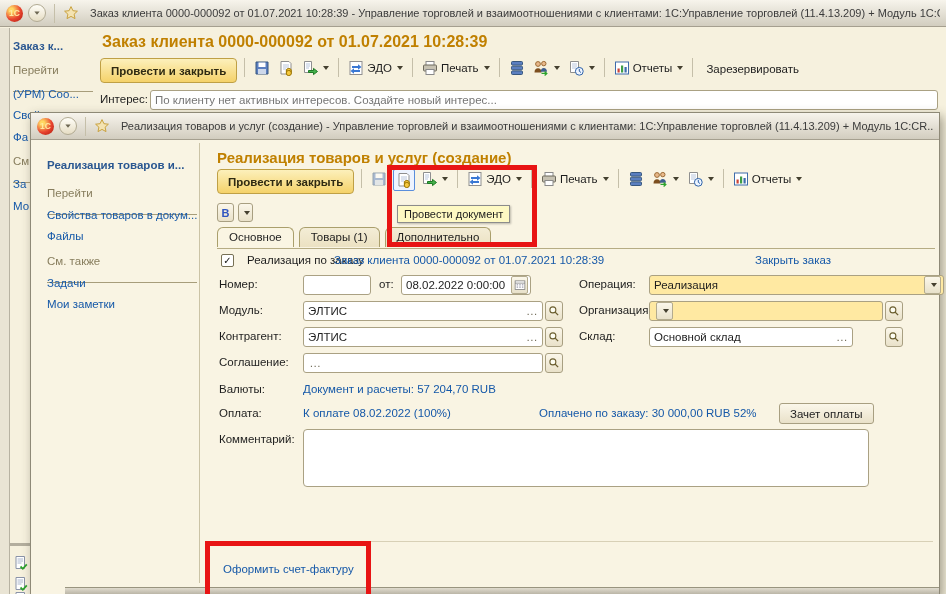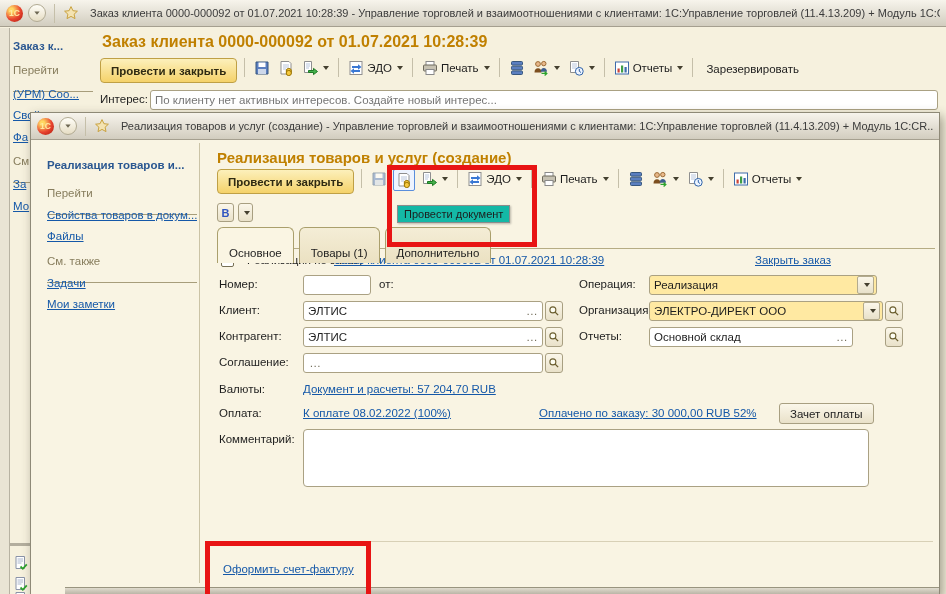--- a/index.html
+++ b/index.html
@@ -14,21 +14,21 @@
   .titlebar{height:27px;display:flex;align-items:center;gap:5px;padding:0 6px;box-sizing:border-box;
       background:linear-gradient(#f7f4ec,#d2cdbf);border-bottom:1px solid #a59f8f}
   .wtitle{font-size:11px;color:#3b3b3b;white-space:nowrap;overflow:hidden;flex:1;margin-left:6px}
   .logo1c{width:17px;height:17px;border-radius:50%;flex:none;
       background:radial-gradient(circle at 32% 30%,#ffd863 12%,#e8432f 55%,#a81508);
       color:#ffe9a0;font-weight:bold;font-size:8.5px;display:flex;align-items:center;justify-content:center}
   .circbtn{width:18px;height:18px;border-radius:50%;flex:none;box-sizing:border-box;
       background:linear-gradient(#fffef8,#e6ddc4);border:1px solid #b2ab93;
       display:flex;align-items:center;justify-content:center}
   .ic{width:16px;height:16px;flex:none}
-  .link{color:#1558a8;text-decoration:underline;cursor:pointer;white-space:nowrap}
+  .link{color:#1558a8;cursor:pointer;white-space:nowrap}
   .sec{color:#877d5d;border-bottom:1px solid #a79d7b;padding-bottom:15px;white-space:nowrap;overflow:hidden}
   .sidehead{color:#2a5791;font-weight:bold;white-space:nowrap;overflow:hidden}
   .tb{display:flex;align-items:flex-start;gap:4px}
   .tbtn{display:inline-flex;align-items:center;gap:3px;padding:2px 2px;border-radius:3px;white-space:nowrap}
   .dd{width:0;height:0;border-left:3.5px solid transparent;border-right:3.5px solid transparent;
       border-top:4px solid #44402f;margin-left:2px}
   .sep{width:1px;height:19px;background:#c5bfa9;margin:0 3px}
   .ybtn{display:inline-flex;align-items:center;height:23px;padding:0 10px;white-space:nowrap;
       background:linear-gradient(#fcf0bb,#f5d26a);border:1px solid #bfa045;border-radius:4px;
       font-weight:bold;font-size:11.5px;color:#2f2a12}
@@ -41,26 +41,26 @@
       border-radius:3px;height:20px;padding:0 2px 0 4px;position:absolute}
   .fwrap .val{flex:1;white-space:nowrap;overflow:hidden}
   .fwrap.yellow{background:#ffe9a2}
   .ddbtn{width:15px;height:16px;flex:none;background:linear-gradient(#fbf7ea,#e8e1ca);
       border:1px solid #b3ab8e;border-radius:2px;display:flex;align-items:center;justify-content:center;margin-left:2px}
   .sufdots{flex:none;color:#5c5640;font-size:10px;padding:0 2px;letter-spacing:1px}
   .qbtn{width:18px;height:20px}
   .cb{width:13px;height:13px;box-sizing:border-box;background:#fff;border:1px solid #777055;border-radius:2px;
       display:flex;align-items:center;justify-content:center;font-size:10px;font-weight:bold;color:#111}
   .tabs{display:flex;gap:5px;position:absolute}
-  .tab{padding:19px 11px 4px;border:1px solid #aa9f6c;border-bottom:none;border-radius:6px 6px 0 0;
+  .tab{padding:3px 11px 4px;border:1px solid #aa9f6c;border-bottom:none;border-radius:6px 6px 0 0;
       background:linear-gradient(#f4edd6,#ebe1c2);white-space:nowrap;position:relative;z-index:2}
   .tab.active{background:#faf5e3;z-index:3}
   .tabline{position:absolute;height:1px;background:#b6ac84;z-index:1}
   .redbox{position:absolute;border:5px solid #e81414;z-index:9;pointer-events:none}
-  .tooltip{position:absolute;background:#14b8a6;border:1px solid #8c8c8c;padding:2px 6px;font-size:11px;
+  .tooltip{position:absolute;background:#fef9c3;border:1px solid #8c8c8c;padding:2px 6px;font-size:11px;
       z-index:8;white-space:nowrap;box-shadow:1px 1px 2px rgba(0,0,0,.25)}
   .hline{position:absolute;height:1px;background:#d8d0b6}
   .vline{position:absolute;width:1px;background:#cbc3a6}
   textarea.cmt{position:absolute;box-sizing:border-box;background:#fff;border:1px solid #aaa183;border-radius:4px;
       resize:none;font-family:"Liberation Sans","DejaVu Sans",sans-serif;font-size:11.5px;padding:3px 5px}
   .bstrip{position:absolute;background:linear-gradient(#e0dbce,#aea99a);border-top:1px solid #99947f}
 </style>
 </head>
 <body>
 
@@ -362,62 +362,69 @@
   </div>
 
   <div class="cb abs" style="left:190px;top:141px">✓</div>
   <div class="abs" style="left:216px;top:141px">Реализация по заказу</div>
   <div class="abs link" style="left:303px;top:141px">Заказ клиента 0000-000092 от 01.07.2021 10:28:39</div>
   <div class="abs link" style="left:724px;top:141px">Закрыть заказ</div>
 
   <div class="abs" style="left:188px;top:165px">Номер:</div>
   <input class="field abs" style="left: 272px; top: 162px; width: 68px;" value="">
   <div class="abs" style="left:348px;top:165px">от:</div>
+  <div class="fwrap" style="left:370px;top:162px;width:130px">
+    <span class="val">08.02.2022 0:00:00</span>
+    <span class="ddbtn">
+        <svg class="ic" style="width:12px;height:12px">
+          <use href="#i-cal"></use>
+        </svg>
+      </span>
+  </div>
   <div class="abs" style="left:548px;top:165px">Операция:</div>
-  <div class="fwrap yellow" style="left:618px;top:162px;width:228px">
+  <div class="fwrap yellow" style="left:618px;top:162px;width:295px">
     <span class="val">Реализация</span>
     <span class="ddbtn">
         <span class="dd"></span>
       </span>
   </div>
 
-  <div class="abs" style="left:188px;top:191px">Клиент:</div>
+  <div class="abs" style="left:188px;top:191px">Модуль:</div>
   <div class="fwrap" style="left:272px;top:188px;width:240px">
     <span class="val">ЭЛТИС</span>
     <span class="sufdots">...</span>
   </div>
   <span class="smbtn qbtn abs" style="left:514px;top:188px">
       <svg class="ic" style="width:12px;height:12px">
         <use href="#i-mag"></use>
       </svg>
     </span>
   <div class="abs" style="left:548px;top:191px">Организация:</div>
   <div class="fwrap yellow" style="left:618px;top:188px;width:234px">
-    <span class="val">ЭЛЕКТРО-ДИРЕКТ ООО</span>
     <span class="ddbtn">
         <span class="dd"></span>
       </span>
   </div>
   <span class="smbtn qbtn abs" style="left:854px;top:188px">
       <svg class="ic" style="width:12px;height:12px">
         <use href="#i-mag"></use>
       </svg>
     </span>
 
   <div class="abs" style="left:188px;top:217px">Контрагент:</div>
   <div class="fwrap" style="left:272px;top:214px;width:240px">
     <span class="val">ЭЛТИС</span>
     <span class="sufdots">...</span>
   </div>
   <span class="smbtn qbtn abs" style="left:514px;top:214px">
       <svg class="ic" style="width:12px;height:12px">
         <use href="#i-mag"></use>
       </svg>
     </span>
-  <div class="abs" style="left:548px;top:217px">Отчеты:</div>
+  <div class="abs" style="left:548px;top:217px">Склад:</div>
   <div class="fwrap" style="left:618px;top:214px;width:204px">
     <span class="val">Основной склад</span>
     <span class="sufdots">...</span>
   </div>
   <span class="smbtn qbtn abs" style="left:854px;top:214px">
       <svg class="ic" style="width:12px;height:12px">
         <use href="#i-mag"></use>
       </svg>
     </span>
 

